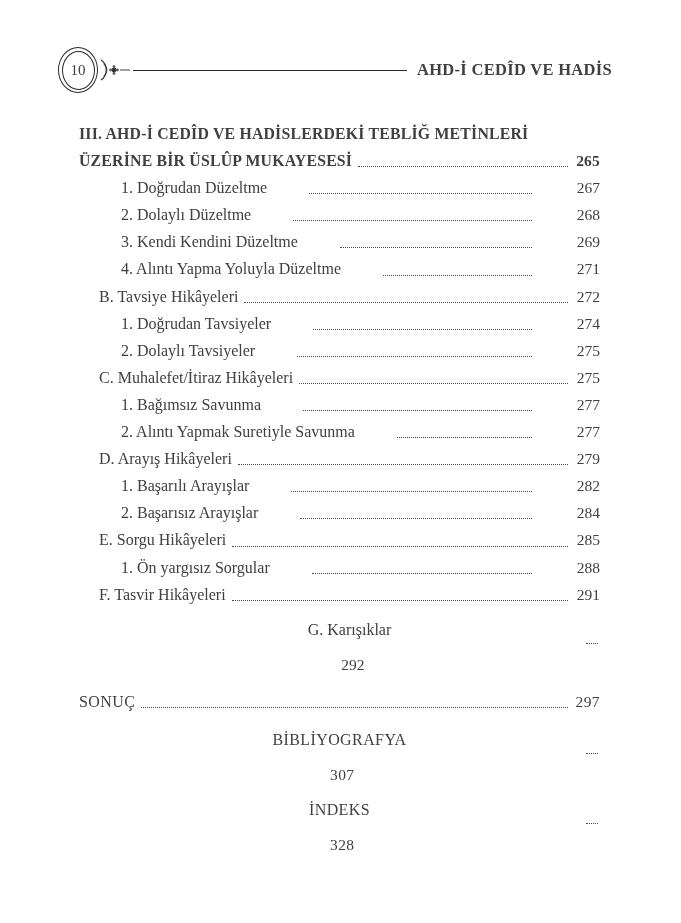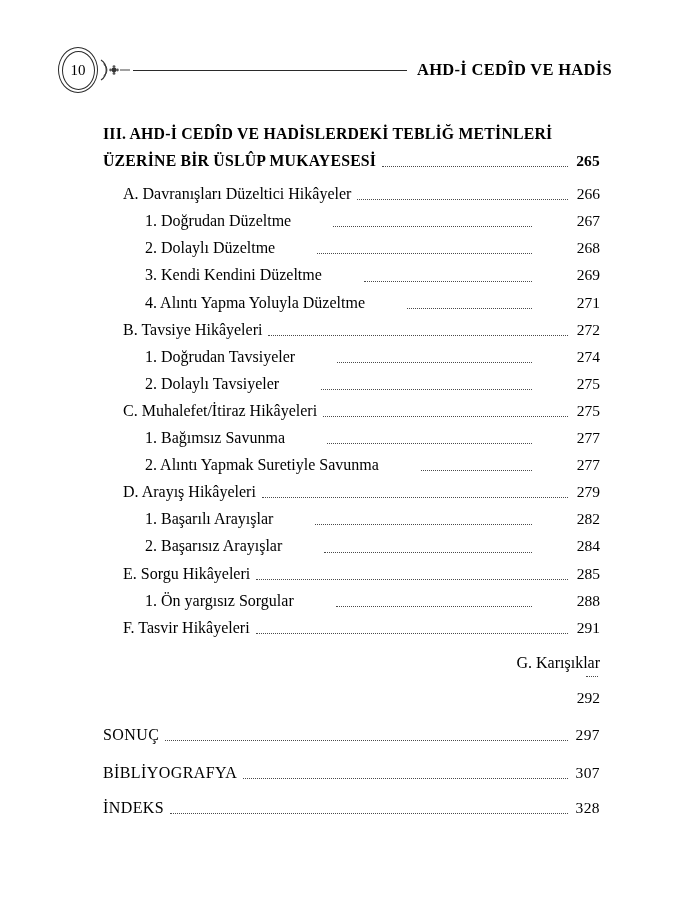--- a/index.html
+++ b/index.html
@@ -1,20 +1,20 @@
 <!DOCTYPE html>
 <html><head>
 <meta charset="utf-8">
 <style>
   html,body{margin:0;padding:0;background:#ffffff;}
   .page{
     position:relative;
     width:681px;height:923px;
     background:#ffffff;
-    color:#000000;
+    color:#404040;
     font-family:"Liberation Serif","DejaVu Serif",serif;
     overflow:hidden;
   }
   
   .header{
     display:flex;
     align-items:center;
     padding:47px 69px 0 58px;
     height:46px;
   }
@@ -30,22 +30,22 @@
   }
   .pn-number{font-size:15px;position:relative;}
   .flourish{flex:0 0 auto;margin:0 2px 0 1px;}
   .rule{flex:1;height:0;border-top:1.6px solid #2a2a2a;margin-right:10px;}
   .running-title{
     font-weight:bold;font-size:16.5px;letter-spacing:0.3px;white-space:nowrap;
   }
   
   .toc{padding:27px 81px 0 79px;}
   .row{
-    display:flex;align-items:flex-end;
-    line-height:27.1px;font-size:16px;margin-left:24px;
+    display:flex;align-items:center;
+    line-height:27.1px;font-size:16px;
   }
   .row .label{white-space:nowrap;}
   .lvl1{padding-left:20px;}
   .lvl2{padding-left:42px;gap:36px;}
   .style-title{font-weight:bold;font-size:15.8px;letter-spacing:0.2px;}
   .style-caps{letter-spacing:0.4px;}
   .leader{
     flex:1;height:0;
     border-bottom:1.7px dotted #4a4a4a;
     align-self:flex-end;
@@ -81,25 +81,20 @@
 
   <main class="toc" id="toc">
       <div class="row lvl0 style-title">
       <span class="label">III. AHD-İ CEDÎD VE HADİSLERDEKİ TEBLİĞ METİNLERİ</span>
 
     </div>
       <div class="row lvl0 style-title">
       <span class="label">ÜZERİNE BİR ÜSLÛP MUKAYESESİ</span>
       <span class="leader"></span>
       <span class="pagenum">265</span>
-    </div>
-      <div class="row lvl1" style="margin-top: 6px;">
-      <span class="label">A. Davranışları Düzeltici Hikâyeler</span>
-      <span class="leader"></span>
-      <span class="pagenum">266</span>
     </div>
       <div class="row lvl2">
       <span class="label">1. Doğrudan Düzeltme</span>
       <span class="leader"></span>
       <span class="pagenum">267</span>
     </div>
       <div class="row lvl2">
       <span class="label">2. Dolaylı Düzeltme</span>
       <span class="leader"></span>
       <span class="pagenum">268</span>
@@ -177,25 +172,25 @@
       <div class="row lvl1" style="margin-top: 8px; flex-direction: column;">
       <span class="label">G. Karışıklar</span>
       <span class="leader"></span>
       <span class="pagenum">292</span>
     </div>
       <div class="row lvl0 style-caps" style="margin-top: 10px;">
       <span class="label">SONUÇ</span>
       <span class="leader"></span>
       <span class="pagenum">297</span>
     </div>
-      <div class="row lvl0 style-caps" style="margin-top: 11px;">
+      <div class="row lvl0 style-caps" style="margin-top: 11px; flex-direction: column;">
       <span class="label">BİBLİYOGRAFYA</span>
       <span class="leader"></span>
       <span class="pagenum">307</span>
     </div>
-      <div class="row lvl0 style-caps" style="margin-top: 8px;">
+      <div class="row lvl0 style-caps" style="margin-top: 8px; flex-direction: column;">
       <span class="label">İNDEKS</span>
       <span class="leader"></span>
       <span class="pagenum">328</span>
     </div>
     </main>
 
 </div>
 
 </body></html>

